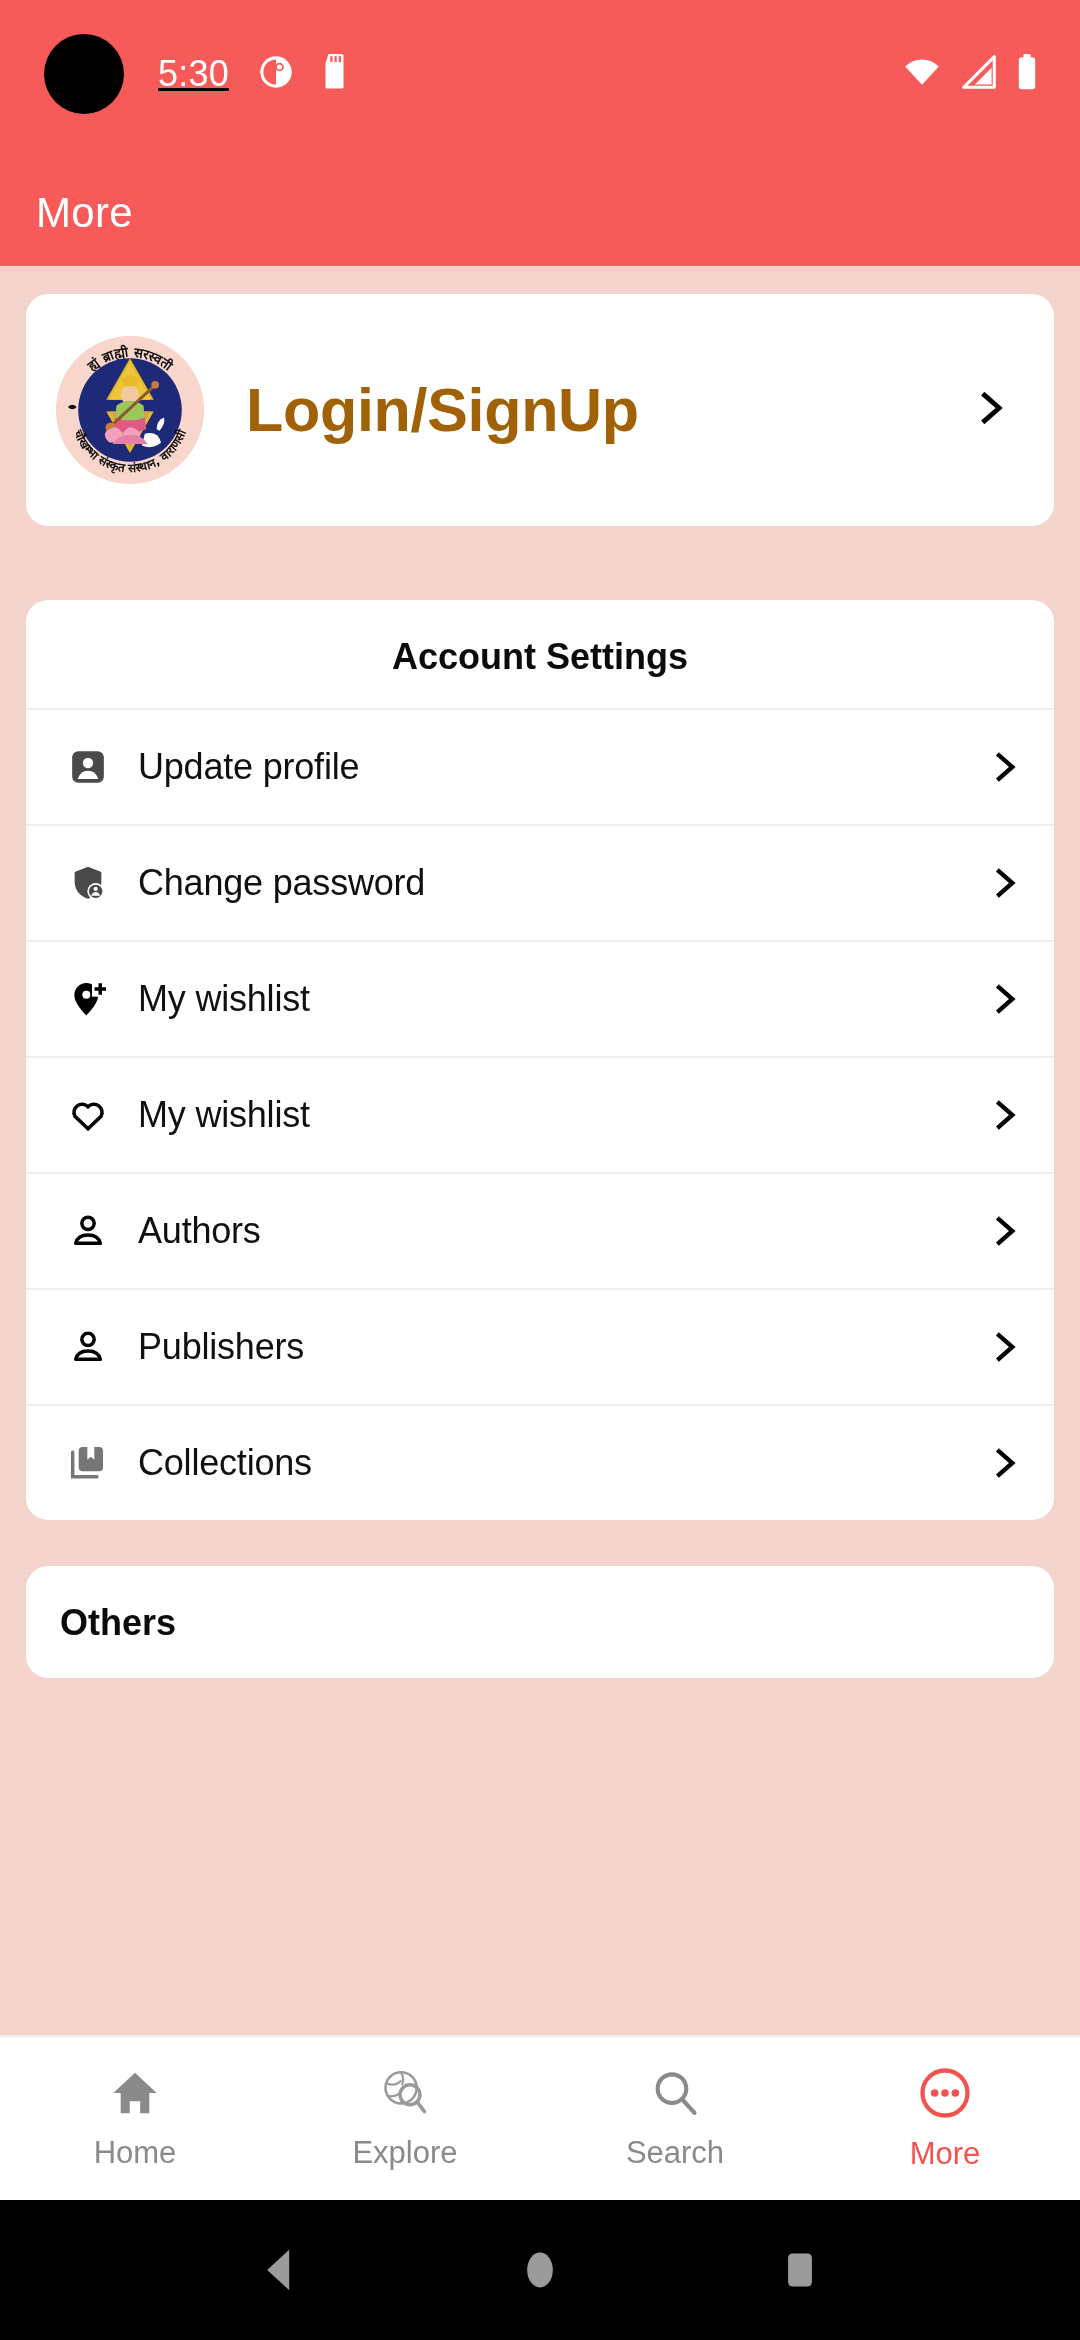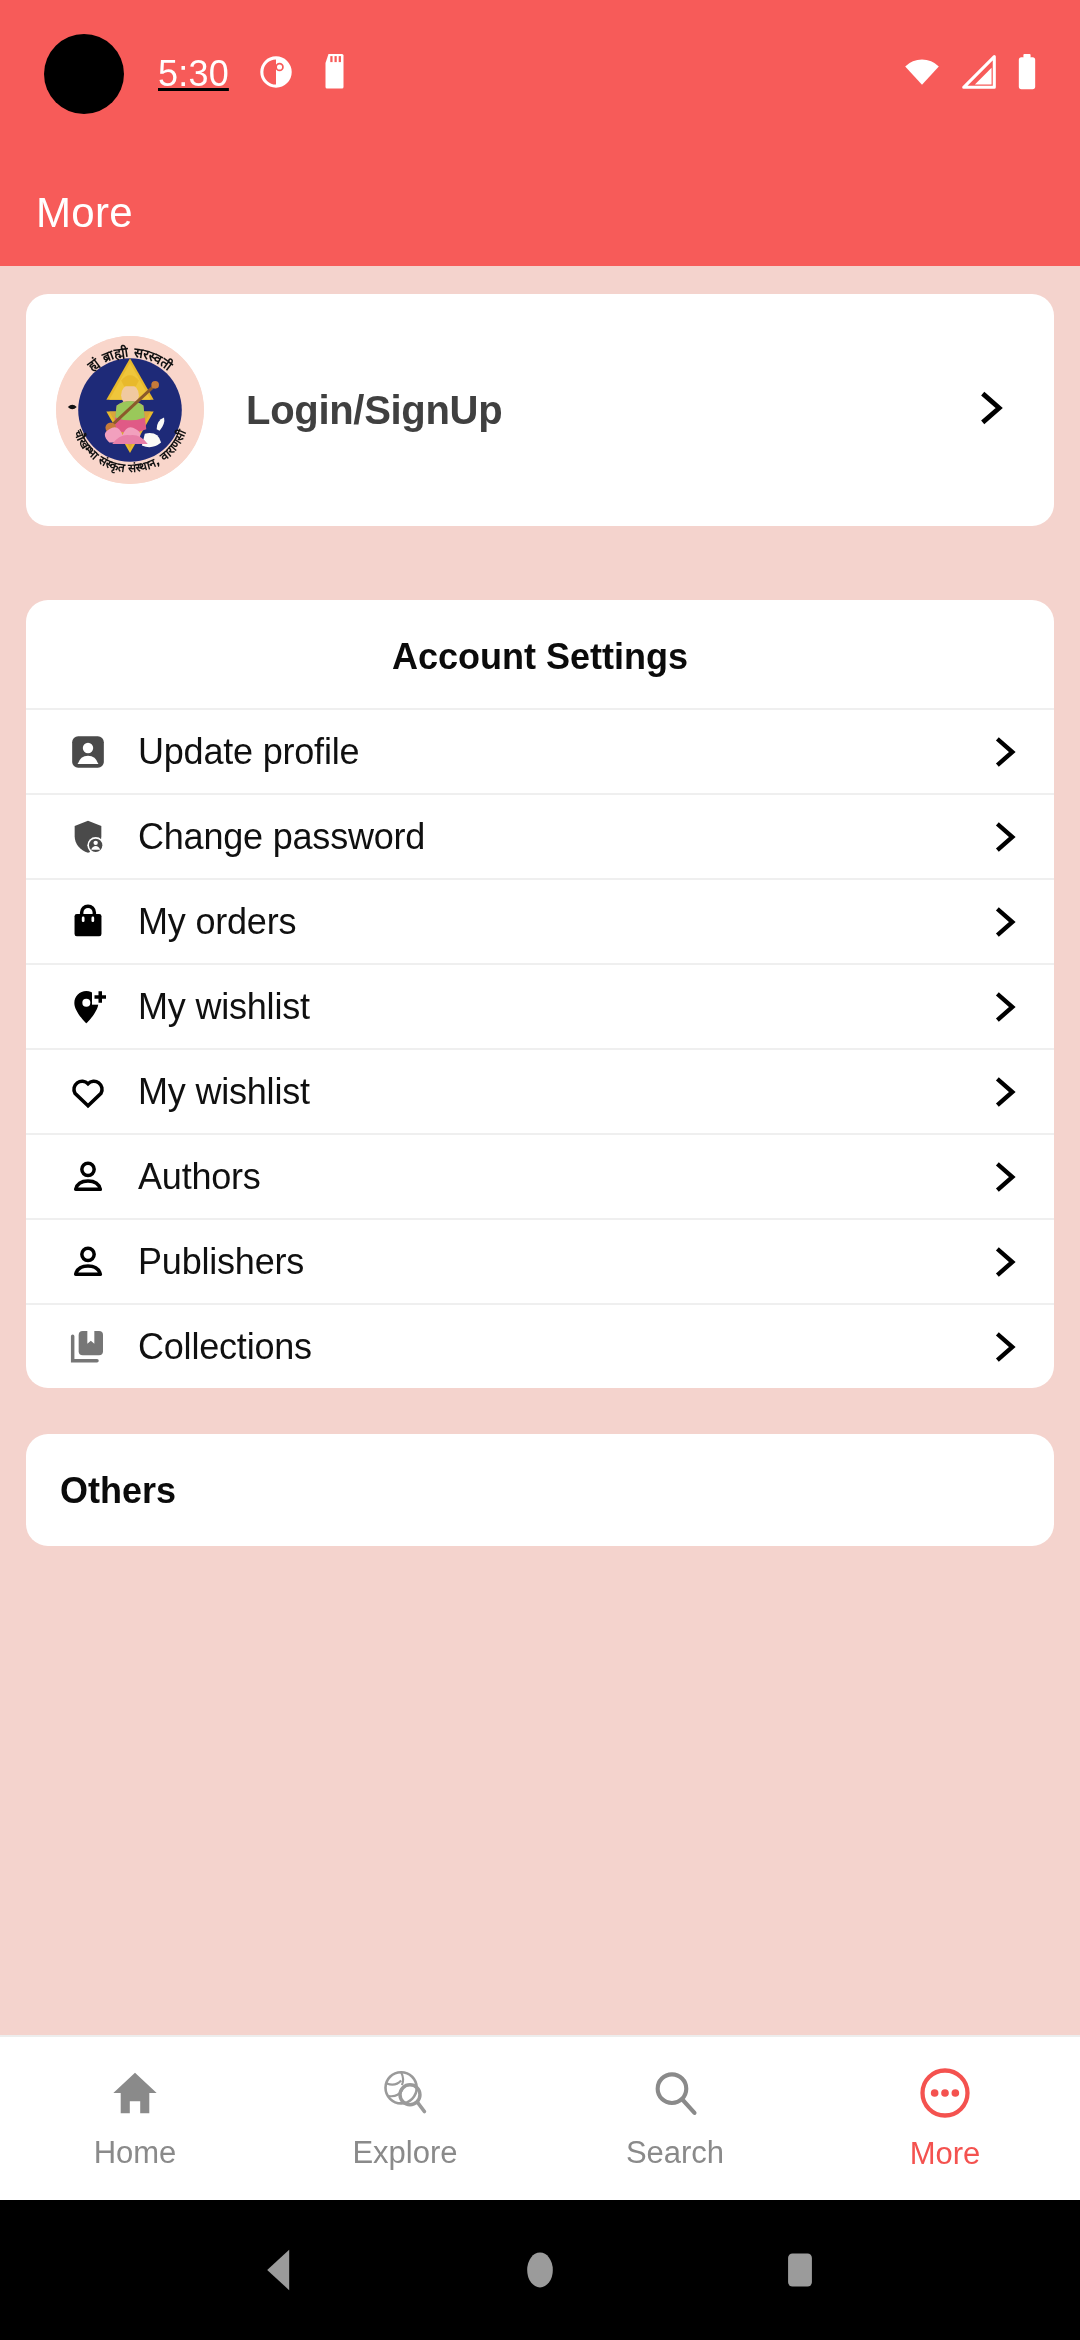--- a/index.html
+++ b/index.html
@@ -44,32 +44,32 @@
 
   
   .login-card {
     display:flex; align-items:center; padding:24px 30px; height:232px; margin-bottom:74px;
   }
   .logo {
     width:148px; height:148px; border-radius:50%; flex:0 0 auto;
     position:relative; overflow:hidden; background:#F8D8CE;
   }
   .login-label {
-    font-size:40px; font-weight:bold; color:#404040; margin-left:42px; letter-spacing:-.3px;
+    font-size:61px; font-weight:bold; color:#a16207; margin-left:42px; letter-spacing:-.3px;
   }
   .login-chev { margin-left:auto; margin-right:12px; }
 
   
   .settings-card { margin-bottom:46px; overflow:hidden;text-align:center; }
   .section-title {
     font-size:36px; font-weight:bold; color:#0b0b0b;
     padding:36px 34px 30px 34px;
   }
   .row {
-    display:flex; align-items:center; height:85px;
+    display:flex; align-items:center; height:116px;
     padding:0 30px 0 34px; border-top:2px solid #EFEFEF;
   }
   .row-ico { width:56px; flex:0 0 auto; display:flex; align-items:center; justify-content:center; }
   .row-label { font-size:36px; color:#101010; margin-left:22px; letter-spacing:-.2px; }
   .row-chev { margin-left:auto; display:flex; align-items:center; }
 
   .others-card { padding-bottom:10px; }
   .others-card .section-title { padding-bottom:24px; }
 
   
@@ -219,36 +219,20 @@
           </svg>
         </span>
         <span class="row-label">Change password</span>
         <span class="row-chev">
           <svg width="40" height="40" viewBox="0 0 24 24">
               <path d="M9 5l8 7-8 7" fill="none" stroke="#000" stroke-width="2.6" stroke-linecap="square"></path>
             </svg>
         </span>
       </div>
 
-      <div class="row">
-        <span class="row-ico">
-          <svg width="38" height="38" viewBox="0 0 24 24">
-            <path d="M8 7V6a4 4 0 0 1 8 0v1" fill="none" stroke="#000" stroke-width="2.2"></path>
-            <rect x="3.5" y="7" width="17" height="14" rx="1.4" fill="#000"></rect>
-            <rect x="8.1" y="8.6" width="1.7" height="3.4" rx=".8" fill="#fff"></rect>
-            <rect x="14.2" y="8.6" width="1.7" height="3.4" rx=".8" fill="#fff"></rect>
-          </svg>
-        </span>
-        <span class="row-label">My orders</span>
-        <span class="row-chev">
-          <svg width="40" height="40" viewBox="0 0 24 24">
-              <path d="M9 5l8 7-8 7" fill="none" stroke="#000" stroke-width="2.6" stroke-linecap="square"></path>
-            </svg>
-        </span>
-      </div>
 
       <div class="row">
         <span class="row-ico">
           <svg width="40" height="40" viewBox="0 0 24 24">
             <path d="M11 2.4c-4 0-7.2 3.2-7.2 7.2 0 5.4 7.2 12.2 7.2 12.2s7.2-6.8 7.2-12.2c0-4-3.2-7.2-7.2-7.2z" fill="#000"></path>
             <circle cx="11" cy="9.4" r="2.4" fill="#fff"></circle>
             <rect x="14.4" y="1.4" width="9.2" height="9.2" fill="#fff"></rect>
             <path d="M18.3 2.6h2.1v2.4h2.4v2.1h-2.4v2.4h-2.1V7.1h-2.4V5h2.4z" fill="#000"></path>
           </svg>
         </span>

